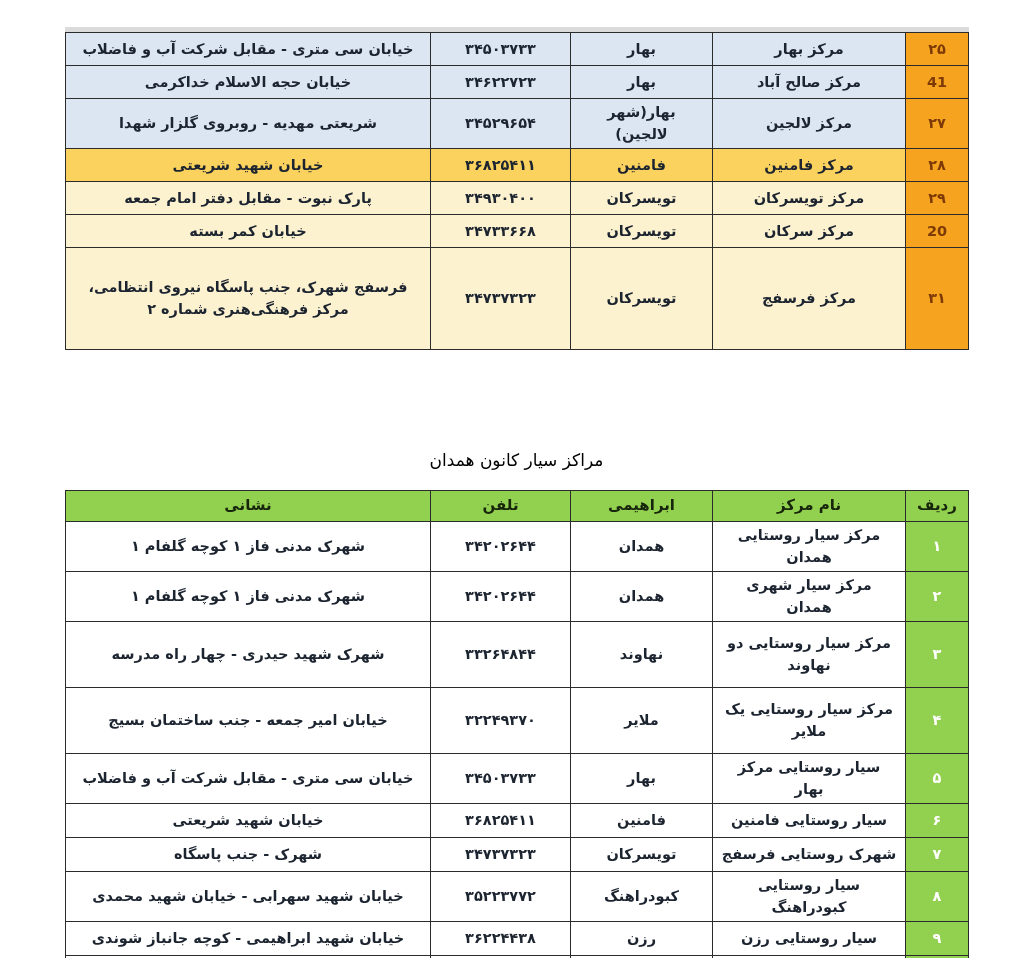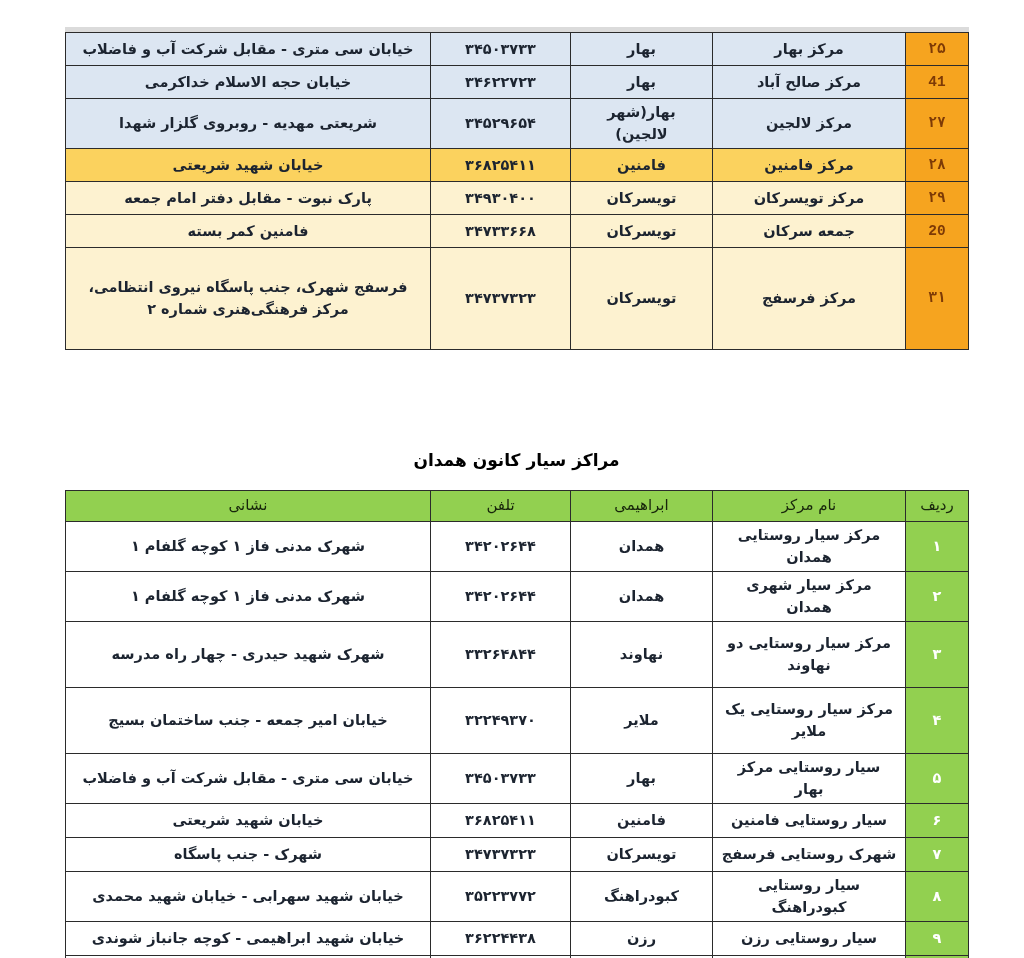--- a/index.html
+++ b/index.html
@@ -43,28 +43,27 @@
   .col-address { width: 365px; }
 
   
   .theme-blue  td { background: var(--row-blue);  }
   .theme-amber td { background: var(--row-amber); }
   .theme-cream td { background: var(--row-cream); }
   .tbl1 td.numcell {
     background: var(--orange) !important;
     color: var(--num-text);
     font-weight: 700;
-    font-family: Liberation Mono, monospace;
   }
 
   
   .tbl2 th {
     background: var(--green);
     color: #17250b;
-    font-weight: 400;
+    font-weight: 700;
     font-size: 15px;
   }
   .tbl2 tbody td { background: #ffffff; }
   .tbl2 td.numcell {
     background: var(--green) !important;
     color: #ffffff;
     font-weight: 700;
   }
 
   
@@ -73,21 +72,21 @@
   .tbl2 thead tr { height: 31px; }
   .tbl2 tbody tr { height: 34px; }
   .tbl2 tbody tr:nth-child(3),
   .tbl2 tbody tr:nth-child(4) { height: 66px; }
   .tbl2 tbody tr:nth-child(10) { height: 50px; }
 
   .section-title {
     direction: rtl;
     text-align: center;
     font-size: 17px;
-    font-weight: 700;
+    font-weight: 400;
     color: #000000;
     margin: 100px 56px 20px 65px;
   }
 </style>
 </head>
 <body>
 
 <div class="page">
 
   <table class="tbl tbl1">
@@ -129,24 +128,24 @@
         </tr>
         <tr class="theme-cream">
           <td class="numcell">۲۹</td>
           <td>مرکز تویسرکان</td>
           <td>تویسرکان</td>
           <td>۳۴۹۳۰۴۰۰</td>
           <td>پارک نبوت - مقابل دفتر امام جمعه</td>
         </tr>
         <tr class="theme-cream">
           <td class="numcell">20</td>
-          <td>جمعه سرکان</td>
+          <td>مرکز سرکان</td>
           <td>تویسرکان</td>
           <td>۳۴۷۳۳۶۶۸</td>
-          <td>فامنین کمر بسته</td>
+          <td>خیابان کمر بسته</td>
         </tr>
         <tr class="theme-cream">
           <td class="numcell">۳۱</td>
           <td>مرکز فرسفج</td>
           <td>تویسرکان</td>
           <td>۳۴۷۳۷۳۲۳</td>
           <td>فرسفج شهرک، جنب پاسگاه نیروی انتظامی، مرکز فرهنگی‌هنری شماره ۲</td>
         </tr>
       </tbody>
   </table>

